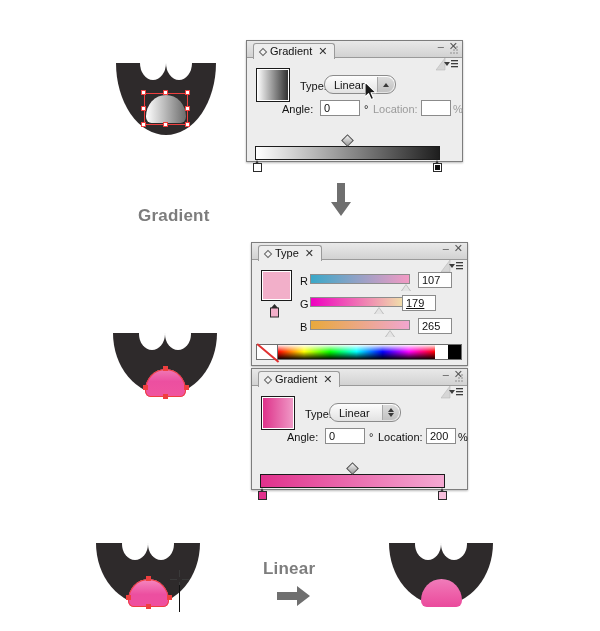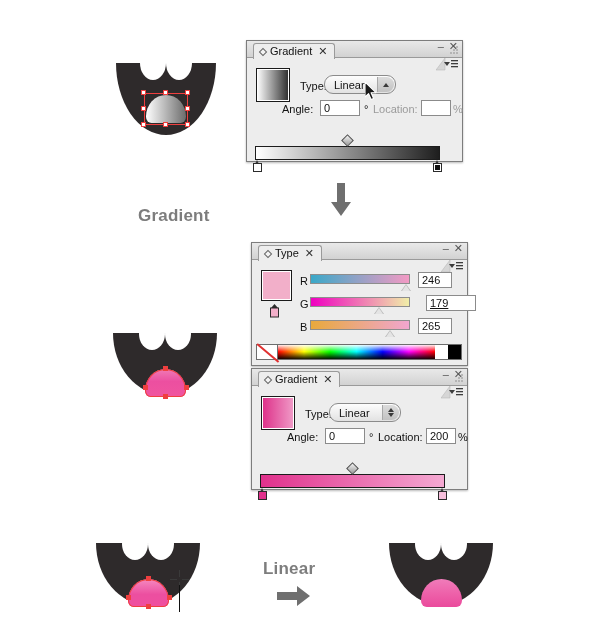--- a/index.html
+++ b/index.html
@@ -344,28 +344,28 @@
 
       <svg class="fillcursor" style="left:17px; top:44px;" viewBox="0 0 11 14">
         <polygon points="5.5,0 9,4 2,4" fill="#2b2b2b"></polygon>
         <rect x="1.5" y="4" width="8" height="9" fill="#f2afc9" stroke="#2b2b2b" stroke-width="1"></rect>
       </svg>
 
       <div class="rgbrow">
         <div class="lbl" style="left:48px; top:15px;">R</div>
         <div class="track" style="left:58px; top:14px; width:100px; background:linear-gradient(90deg,#3aa8c8,#f39ac4);"></div>
         <div class="rgbthumb" style="left:149px; top:24px;"></div>
-        <div class="numfield" style="left:166px; top:12px; width:34px;"><span>246</span></div>
+        <div class="numfield" style="left:166px; top:12px; width:34px;"><span>107</span></div>
       </div>
 
       <div class="rgbrow">
         <div class="lbl" style="left:48px; top:38px;">G</div>
         <div class="track" style="left:58px; top:37px; width:100px; background:linear-gradient(90deg,#ef00c0,#f0eea8);"></div>
         <div class="rgbthumb" style="left:122px; top:47px;"></div>
-        <div class="numfield" style="left:174px; top:35px; width:50px;text-decoration:underline;"><span>179</span></div>
+        <div class="numfield" style="left:150px; top:35px; width:34px;text-decoration:underline;"><span>179</span></div>
       </div>
 
       <div class="rgbrow">
         <div class="lbl" style="left:48px; top:61px;">B</div>
         <div class="track" style="left:58px; top:60px; width:100px; background:linear-gradient(90deg,#e8a93c,#f0a6cf);"></div>
         <div class="rgbthumb" style="left:133px; top:70px;"></div>
         <div class="numfield" style="left:166px; top:58px; width:34px;"><span>265</span></div>
       </div>
 
       <div class="spectrum" style="left:4px; top:84px; width:206px;">

